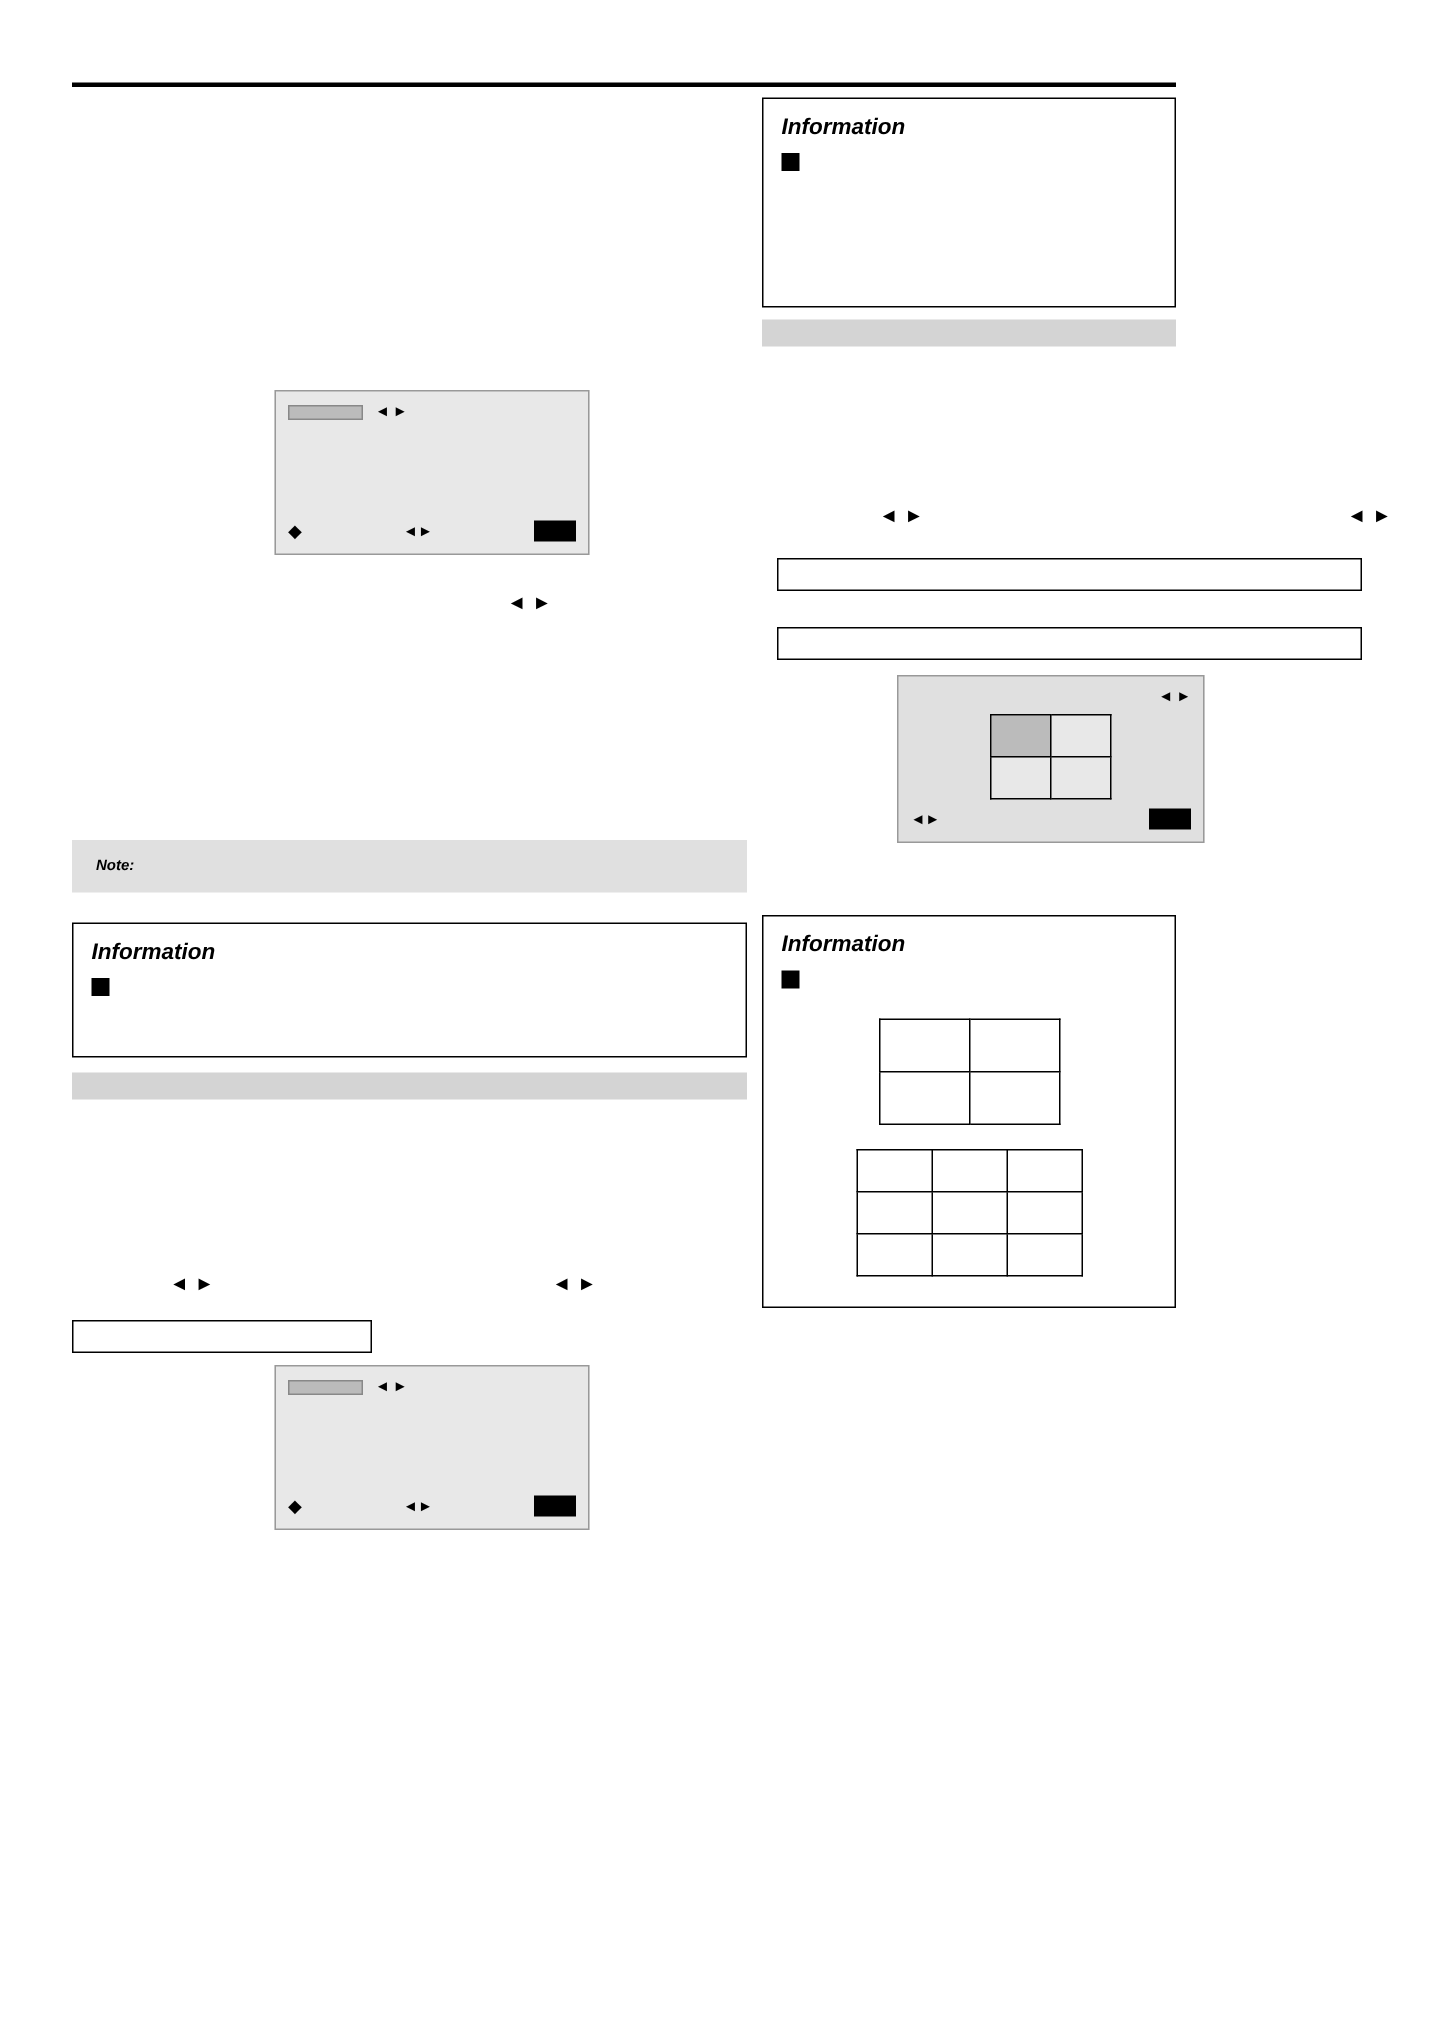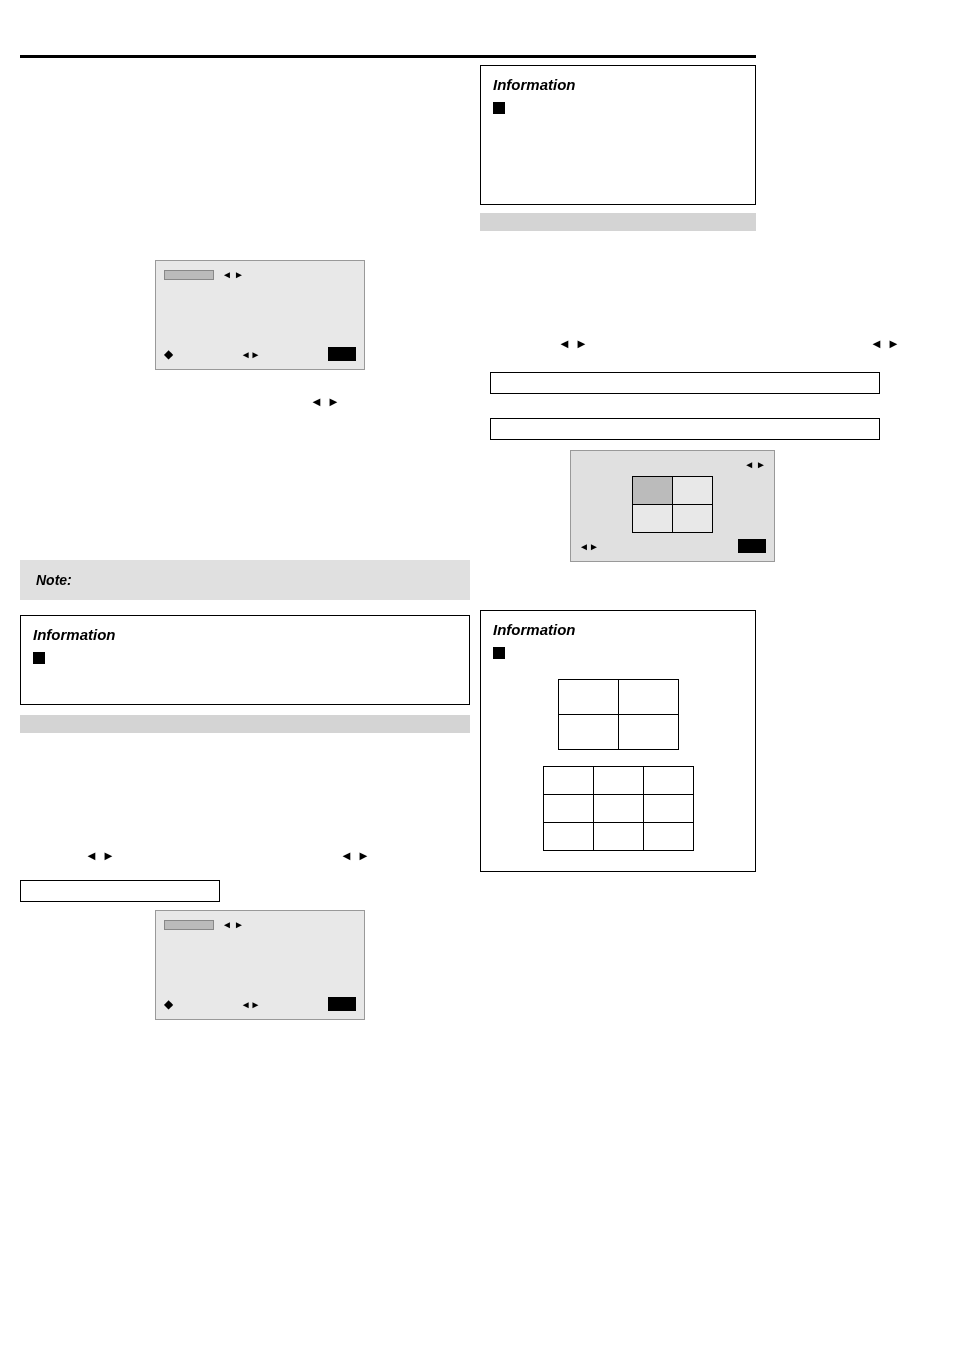--- a/index.html
+++ b/index.html
@@ -11,20 +11,21 @@
       font-size: 13px;
       color: #000;
       position: relative;
     }
 
     .page {
       width: 776px;
       min-height: 1351px;
       position: relative;
       padding: 12px;
+      margin-left: 28px;
     }
 
     
     .top-rule {
       position: absolute;
       top: 55px;
       left: 20px;
       right: 20px;
       height: 3px;
       background: #000;
@@ -141,21 +142,21 @@
     
     .note-box {
       position: absolute;
       background: #e0e0e0;
       padding: 10px 14px;
     }
 
     .note-title {
       font-style: italic;
       font-weight: bold;
-      font-size: 14px;
+      font-size: 10px;
     }
 
     
     .info-box-mid-left {
       position: absolute;
       border: 1px solid #000;
       padding: 10px 12px 20px 12px;
     }
 
     

